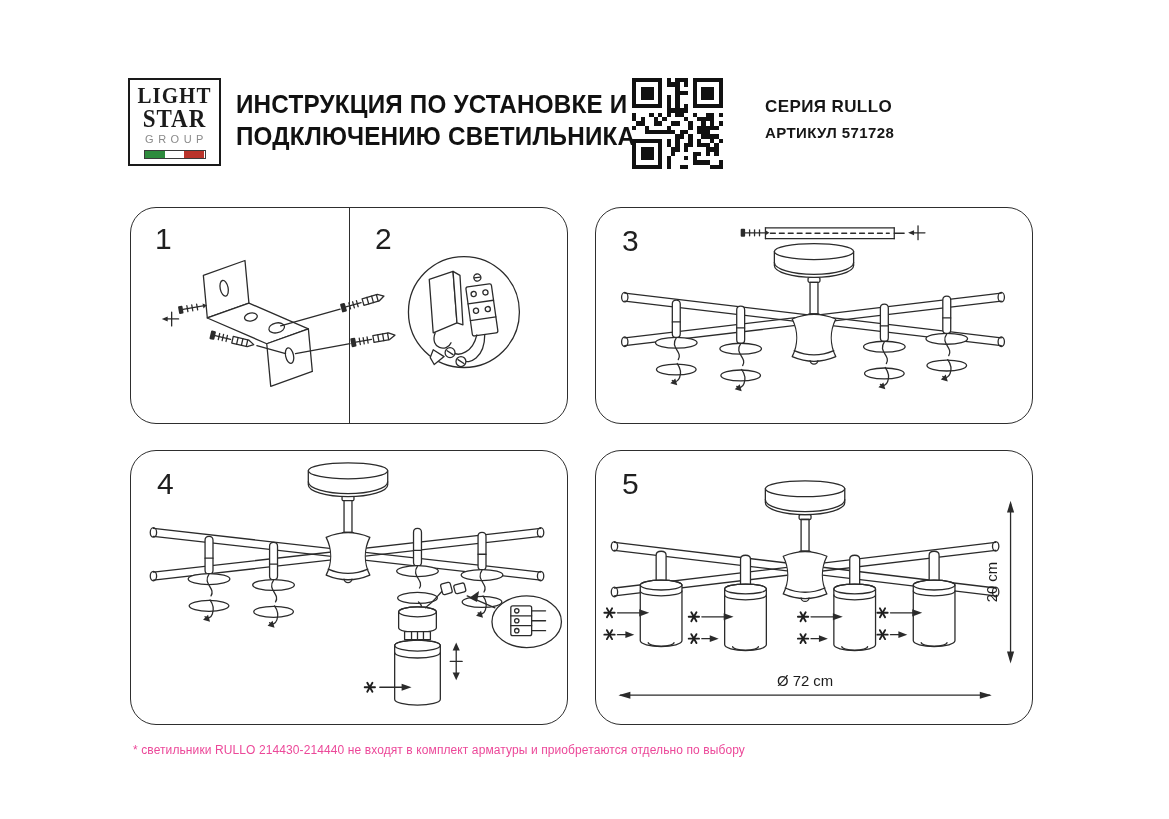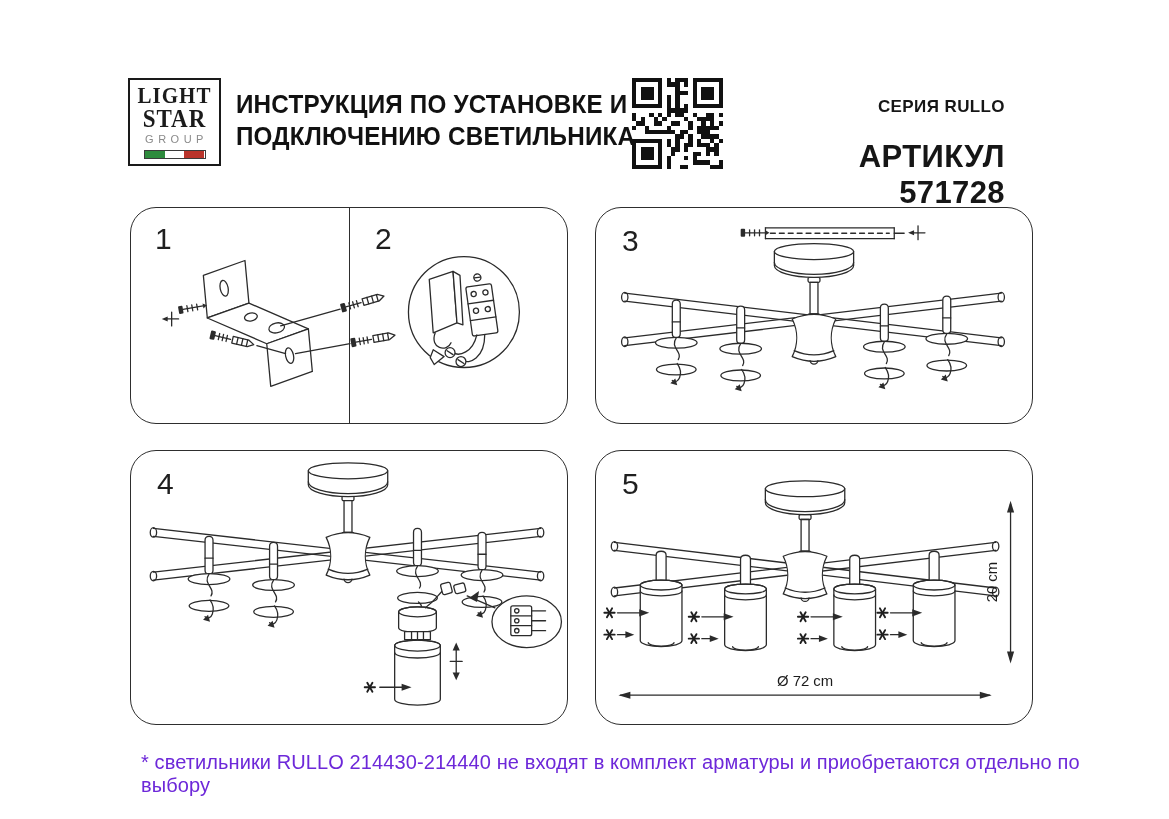--- a/index.html
+++ b/index.html
@@ -1,56 +1,56 @@
 <!DOCTYPE html>
 <html><head>
 <meta charset="utf-8">
 <style>
   html,body{margin:0;padding:0;background:#fff;}
   .page{position:relative;width:1064px;height:819px;background:#fff;overflow:hidden;
-        font-family:"Liberation Sans",sans-serif;color:#1c1c1c;padding-left:28px;}
+        font-family:"Liberation Sans",sans-serif;color:#1c1c1c;}
   
   .logo{position:absolute;left:128px;top:78px;width:93px;height:88px;border:2px solid #1a1a1a;
         background:#fff;text-align:center;box-sizing:border-box;padding-top:7px;}
   .logo-w1{font-family:"Liberation Serif",serif;font-weight:700;font-size:21px;line-height:.95;
            letter-spacing:1px;transform:scaleY(1.08);color:#1b1b1b;}
   .logo-w2{font-family:"Liberation Serif",serif;font-weight:700;font-size:23px;line-height:1.0;
            letter-spacing:1px;transform:scaleY(1.08);color:#1b1b1b;}
   .logo-w3{font-size:11px;letter-spacing:4.5px;color:#8a8a8a;margin-top:3px;text-indent:4px;}
   .flag{width:60px;height:7px;margin:5px auto 0;border:1px solid #3a3a3a;display:flex;box-sizing:content-box;}
   .flag span{height:100%;}
   .flag .fg{width:34%;background:#2e8b3d;}
   .flag .fw{width:32%;background:#ffffff;}
   .flag .fr{width:34%;background:#b9342b;}
   .title{position:absolute;left:236px;top:88px;margin:0;font-size:25px;font-weight:700;
          line-height:1.28;letter-spacing:.2px;transform:scaleX(.97);transform-origin:left top;color:#111;}
   .title span{display:block;}
   .qr{position:absolute;left:630px;top:76px;width:95px;height:95px;}
   .qr rect{fill:#111;}
-  .product{position:absolute;left:765px;top:97px;width:240px;text-align:right;}
+  .product{position:absolute;left:765px;top:97px;width:240px;text-align:left;}
   .series{font-size:17px;font-weight:700;letter-spacing:.4px;color:#161616;}
-  .article{font-size:31px;font-weight:700;letter-spacing:.4px;margin-top:22px;color:#161616;}
+  .article{font-size:15px;font-weight:700;letter-spacing:.4px;margin-top:7px;color:#161616;}
   
   .panel{position:absolute;border:1.6px solid #2e2e2e;border-radius:26px;background:#fff;box-sizing:border-box;}
   .panel > svg{position:absolute;left:0;top:0;width:100%;height:100%;}
   .p12{left:130px;top:207px;width:438px;height:217px;}
   .p3{left:595px;top:207px;width:438px;height:217px;}
   .p4{left:130px;top:450px;width:438px;height:275px;}
   .p5{left:595px;top:450px;width:438px;height:275px;}
   .divider{position:absolute;left:218px;top:0;width:1.4px;height:100%;background:#2e2e2e;}
   .pnum{position:absolute;font-size:30px;color:#1f1f1f;z-index:2;}
   .n1{left:24px;top:14px;} .n2{left:244px;top:14px;} .n{left:26px;top:16px;}
   
   .d{fill:none;stroke:#2b2b2b;stroke-width:1.3;stroke-linecap:round;stroke-linejoin:round;}
   .df{fill:#ffffff;stroke:#2b2b2b;stroke-width:1.3;stroke-linecap:round;stroke-linejoin:round;}
   .db{fill:#2b2b2b;stroke:none;}
   .ast line{stroke:#1f1f1f;stroke-width:1.9;stroke-linecap:round;}
   .dash{stroke-dasharray:5 4;}
   svg text.dim{font-family:"Liberation Sans",sans-serif;font-size:15px;fill:#1c1c1c;}
-  .footnote{position:absolute;left:130px;top:740px;margin:11px;font-size:20px;color:#6d28d9;letter-spacing:.1px;}
+  .footnote{position:absolute;left:130px;top:740px;margin:3px;font-size:12px;color:#ec4899;letter-spacing:.1px;}
 </style>
 </head>
 <body>
 
 <div class="page">
 
   <div class="logo">
     <div class="logo-w1">LIGHT</div>
     <div class="logo-w2">STAR</div>
     <div class="logo-w3">GROUP</div>

